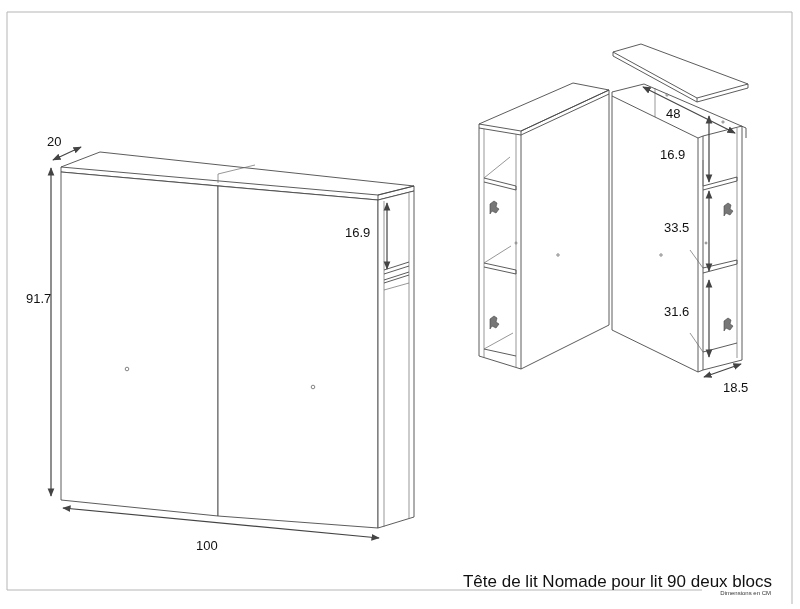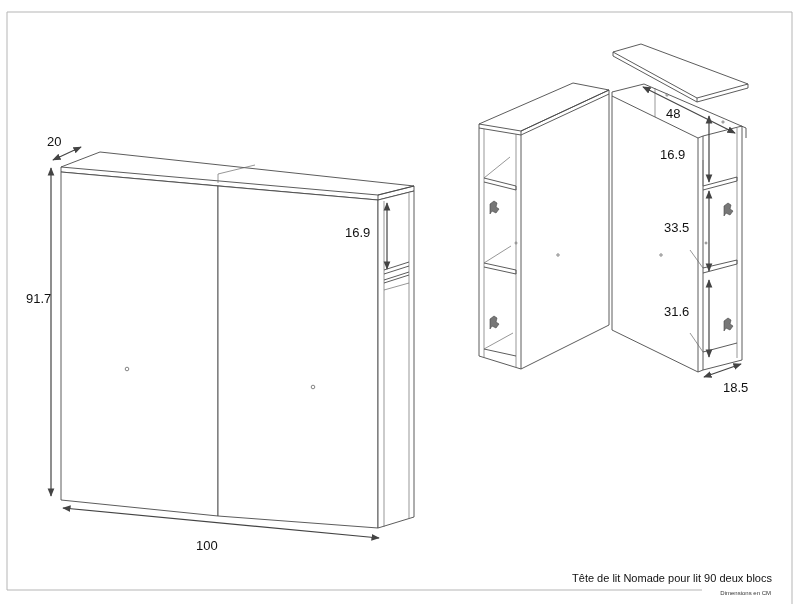--- a/index.html
+++ b/index.html
@@ -9,21 +9,21 @@
     .ln { fill: none; stroke: #4a4a4a; stroke-width: 0.9; stroke-linejoin: round; }
     .ln-thin { fill: none; stroke: #6a6a6a; stroke-width: 0.7; }
     .face { fill: #ffffff; stroke: #4a4a4a; stroke-width: 0.9; stroke-linejoin: round; }
     .dim { fill: none; stroke: #444; stroke-width: 1.2; }
     .frame { fill: none; stroke: #b5b5b5; stroke-width: 1; }
     .frame-line { stroke: #b5b5b5; stroke-width: 1; }
     .lbl { font-family: "Liberation Sans", sans-serif; font-size: 13px; fill: #111; font-weight: 500; }
     .knob { fill: #fff; stroke: #666; stroke-width: 0.8; }
     .hinge { fill: #777; stroke: #444; stroke-width: 0.6; }
     .caption { position: absolute; font-family: "Liberation Sans", sans-serif; color: #111; white-space: nowrap; }
-    #caption-title { right: 28px; top: 572px; font-size: 11px; }
+    #caption-title { right: 28px; top: 572px; font-size: 17px; }
     #caption-sub { right: 29px; top: 590px; font-size: 6px; color: #333; }
   </style>
 </head>
 <body>
 
 <svg id="canvas" viewBox="0 0 800 609" xmlns="http://www.w3.org/2000/svg">
   <defs>
     <marker id="arr" viewBox="0 0 10 10" refX="9" refY="5" markerWidth="7" markerHeight="7" orient="auto-start-reverse">
       <path d="M0,1 L10,5 L0,9 z" fill="#444"></path>
     </marker>

